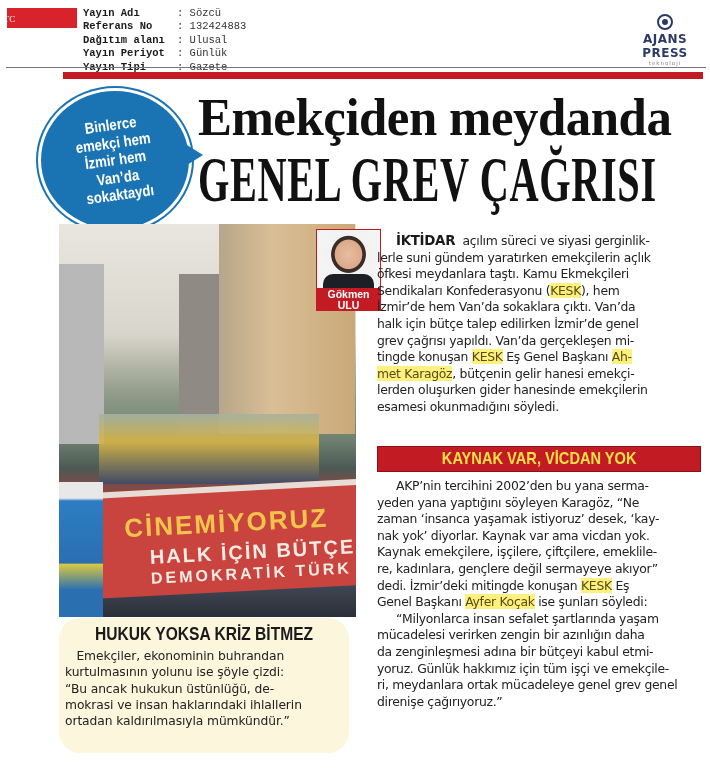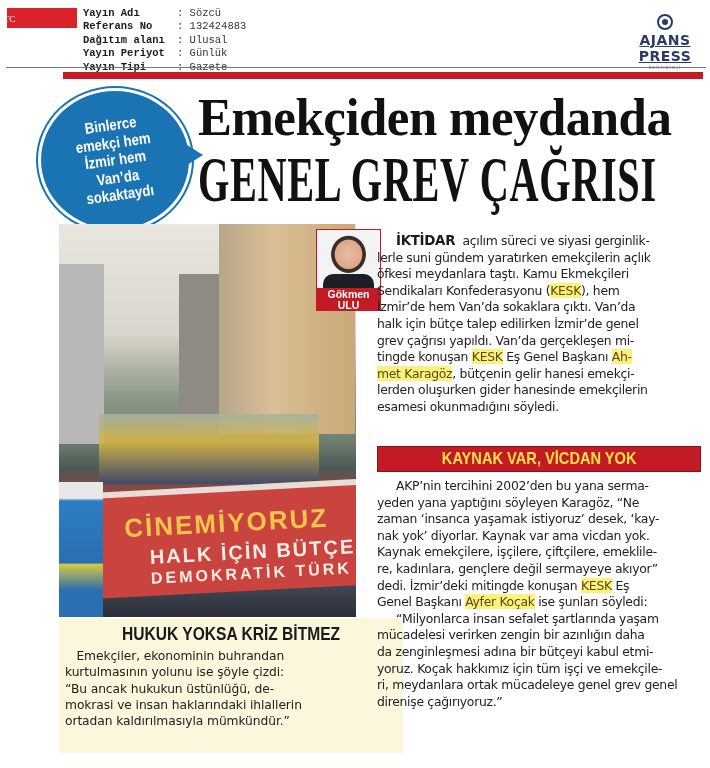--- a/index.html
+++ b/index.html
@@ -12,21 +12,21 @@
   .logo .name { font-family:"Liberation Serif", serif; font-weight:bold; font-size:19px; color:#fff; letter-spacing:-0.5px;margin-top:44px; }
   .meta { position:absolute; top:7px; font-size:10.5px; line-height:13.4px; }
   .meta .row { display:flex; white-space:nowrap;font-family:Liberation Mono, monospace; }
   .meta .k { font-weight:bold; color:#1a1a1a; }
   .meta .v { color:#333; }
   .meta.left { left:83px; } .meta.left .k { width:94px; }
   .meta.right { left:353px; } .meta.right .k { width:92px; }
   .ajans { position:absolute; left:625px; top:14px; width:80px; text-align:center; }
   .ajans .gear { width:12px; height:12px; border:2px solid #2b3a67; border-radius:50%; margin:0 auto 2px; position:relative; }
   .ajans .gear:after { content:""; position:absolute; left:3px; top:3px; width:6px; height:6px; background:#2b3a67; border-radius:50%; }
-  .ajans .brand { font-size:14px; font-weight:bold; color:#2b3a67; letter-spacing:0.5px;text-decoration:underline; }
+  .ajans .brand { font-size:12px; font-weight:bold; color:#2b3a67; letter-spacing:0.5px; }
   .ajans .sub { font-size:5.5px; color:#888; letter-spacing:1px; }
   .grayline { position:absolute; left:6px; top:67px; width:700px; height:1px; background:#777; }
   .redbar { position:absolute; left:63px; top:72px; width:640px; height:7px; background:#c31b24; }
 
   
   .bubble { position:absolute; left:38px; top:88px; width:148px; height:138px; border-radius:50%; background:#1a74b4; border:3px solid #fff; box-shadow:0 0 0 2px #1a74b4; display:flex; align-items:center; justify-content:center; text-align:center; }
   .bubble .tail { position:absolute; right:-14px; top:54px; width:0; height:0; border-top:10px solid transparent; border-bottom:10px solid transparent; border-left:16px solid #1a74b4; }
   .bubble .txt { color:#fff; font-family:"Liberation Sans", sans-serif; font-weight:bold; font-size:15.5px; line-height:17.5px; transform:rotate(-8deg) scaleX(0.85); }
   .h1 { position:absolute; left:198px; top:88px; font-family:"Liberation Serif", serif; font-weight:bold; font-size:53px; line-height:58px; color:#111; letter-spacing:-0.5px; white-space:nowrap; transform:scaleX(0.96); transform-origin:left top; }
   .h2 { position:absolute; left:198px; top:148px; font-family:"Liberation Serif", serif; font-weight:bold; font-size:64px; line-height:64px; color:#111; white-space:nowrap; transform:scaleX(0.63); transform-origin:left top; letter-spacing:1px; }
@@ -43,21 +43,21 @@
   .photo .banner .t2 { position:absolute; left:60px; top:50px; font-family:"Liberation Sans", sans-serif; font-weight:bold; font-size:20px; color:#f4ece4; letter-spacing:2px; white-space:nowrap; }
   .photo .banner .t3 { position:absolute; left:60px; top:74px; font-family:"Liberation Sans", sans-serif; font-weight:bold; font-size:16px; color:#f4ece4; letter-spacing:3px; white-space:nowrap; }
   .photo .person { position:absolute; left:0; top:258px; width:44px; height:135px; background:linear-gradient(180deg,#e8e8e8 0,#e8e8e8 12%,#2d7dc3 14%,#2a6fb0 60%,#d8c843 61%,#2a6fb0 80%); }
 
   .author { position:absolute; left:301px; top:229px; width:63px; height:80px; border:1.5px solid #c31b24; background:#c31b24;margin-left:15px; }
   .author .face { width:63px; height:58px; background:radial-gradient(ellipse at 50% 42%,#e8bda0 0,#dca98a 30%,#3a2c26 32%,#3a2c26 38%,#f2f2f2 40%,#f4f4f4 70%); position:relative; }
   .author .face:after { content:""; position:absolute; left:6px; bottom:0; width:51px; height:14px; background:#1d1f26; border-radius:10px 10px 0 0; }
   .author .nm { color:#fff; font-family:"Liberation Sans", sans-serif; font-weight:bold; font-size:10.5px; line-height:11px; text-align:center; padding-top:1px; }
 
   
-  .sidebox { position:absolute; left:59px; top:618px; width:344px; height:135px; background:#fcf6dd; }
+  .sidebox { position:absolute; left:59px; top:618px; width:290px; height:135px; background:#fcf6dd;border-radius:21px; }
   .sidebox .title { font-family:"Liberation Sans", sans-serif; font-weight:bold; font-size:19px; color:#1a1a1a; text-align:center; margin-top:5px; transform:scaleX(0.82); white-space:nowrap; }
   .sidebox .body { font-family:"DejaVu Sans", sans-serif; font-size:12.3px; line-height:16.3px; color:#222; padding:3px 0 0 6px; white-space:nowrap; letter-spacing:-0.1px; }
 
   
   .col { position:absolute; left:377px; width:328px; font-family:"DejaVu Sans", sans-serif; font-size:12.4px; line-height:16.6px; color:#222; white-space:nowrap; letter-spacing:-0.3px; }
   .col .ln { display:block; }
   .col1 { top:233px; }
   .col2 { top:478px; }
   .hl { background:#fdf17e; color:#5a4a10; }
   .lead { font-weight:bold; color:#1a1a1a; margin-left:19px; font-size:13.4px; }
@@ -173,16 +173,16 @@
   <span class="ln">yeden yana yaptığını söyleyen Karagöz, “Ne</span>
   <span class="ln">zaman ‘insanca yaşamak istiyoruz’ desek, ‘kay-</span>
   <span class="ln">nak yok’ diyorlar. Kaynak var ama vicdan yok.</span>
   <span class="ln">Kaynak emekçilere, işçilere, çiftçilere, emeklile-</span>
   <span class="ln">re, kadınlara, gençlere değil sermayeye akıyor”</span>
   <span class="ln"><span style="white-space:pre">dedi. İzmir’deki mitingde konuşan </span><span class="hl">KESK</span><span style="white-space:pre"> Eş</span></span>
   <span class="ln"><span style="white-space:pre">Genel Başkanı </span><span class="hl">Ayfer Koçak</span><span style="white-space:pre"> ise şunları söyledi:</span></span>
   <span class="ln indent">“Milyonlarca insan sefalet şartlarında yaşam</span>
   <span class="ln">mücadelesi verirken zengin bir azınlığın daha</span>
   <span class="ln">da zenginleşmesi adına bir bütçeyi kabul etmi-</span>
-  <span class="ln">yoruz. Koçak hakkımız için tüm işçi ve emekçile-</span>
+  <span class="ln">yoruz. Günlük hakkımız için tüm işçi ve emekçile-</span>
   <span class="ln">ri, meydanlara ortak mücadeleye genel grev genel</span>
   <span class="ln">direnişe çağırıyoruz.”</span>
 </div>
 
 </body></html>

